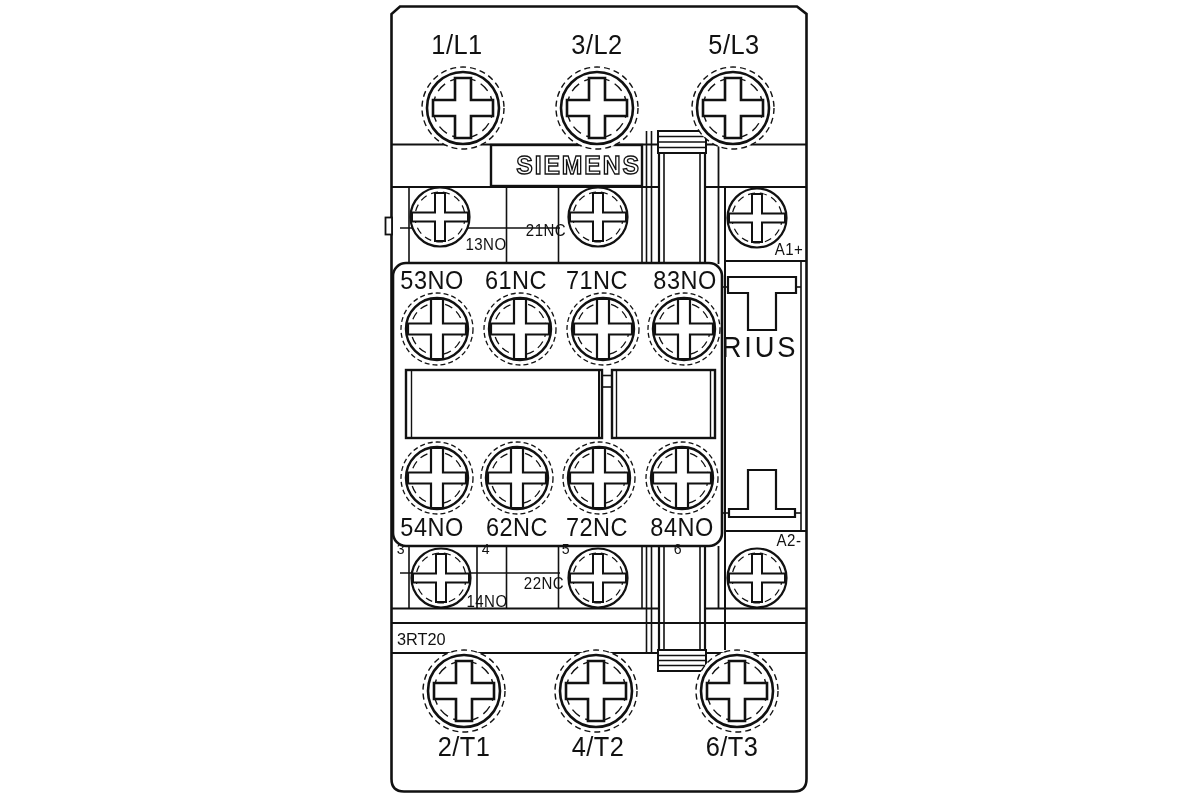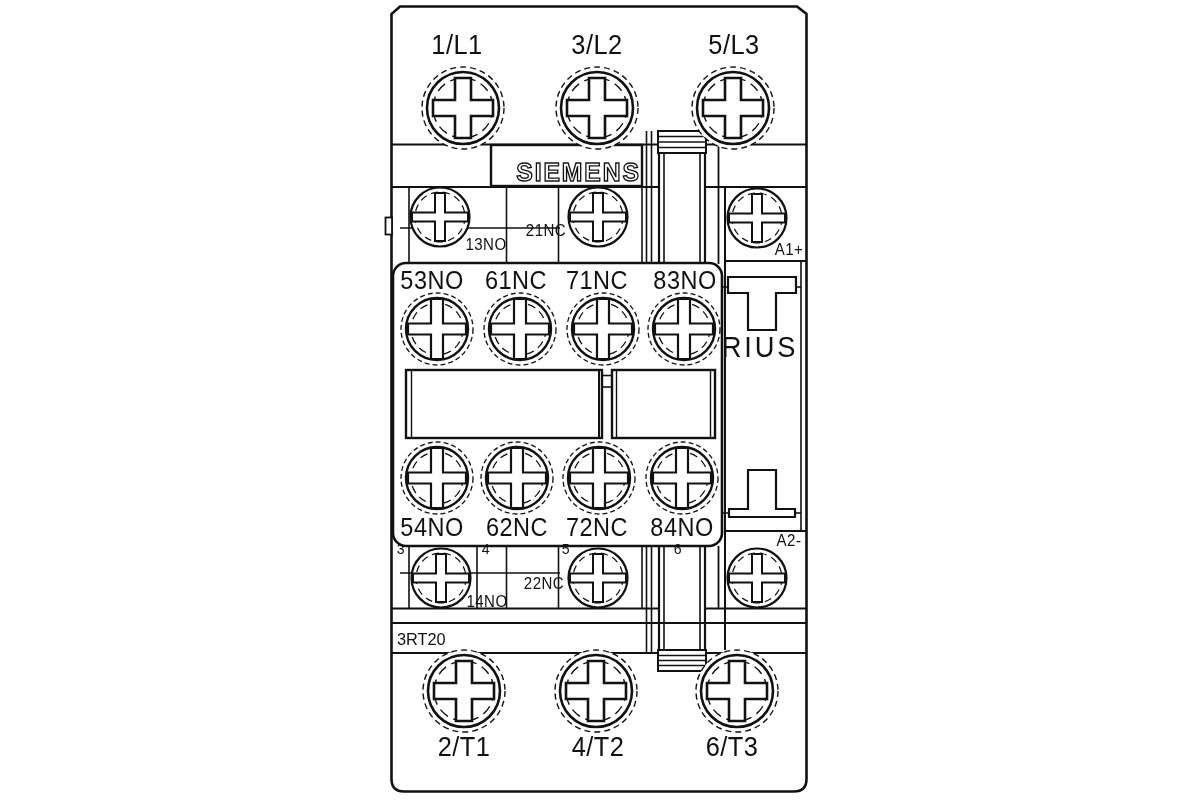--- a/index.html
+++ b/index.html
@@ -3,21 +3,21 @@
 <meta charset="utf-8">
 <style>
   html,body{margin:0;padding:0;background:#ffffff;}
   .stage{position:relative;width:1200px;height:800px;background:#ffffff;overflow:hidden;
          font-family:"Liberation Sans",sans-serif;color:#111;}
   .stage svg{position:absolute;left:0;top:0;}
   .lbl{position:absolute;transform:translate(-50%,-50%) scaleX(.94);white-space:nowrap;
        color:#111;line-height:1;letter-spacing:.5px;}
   .lbl-left{position:absolute;transform:translate(0,-50%) scaleX(.96);transform-origin:left center;
        white-space:nowrap;color:#111;line-height:1;}
-  .brand-box{position:absolute;left:491px;top:152px;width:175px;height:41px;
+  .brand-box{position:absolute;left:491px;top:145px;width:175px;height:41px;
        display:flex;align-items:center;justify-content:center;text-align:right;}
   .brand-text{font-weight:bold;font-size:26px;letter-spacing:2px;color:#ffffff;
        -webkit-text-stroke:1.4px #111;text-stroke:1.4px #111;transform:scaleX(.95);}
   .rius{letter-spacing:3px;}
 </style>
 </head>
 <body>
 
 <div class="stage">
 

